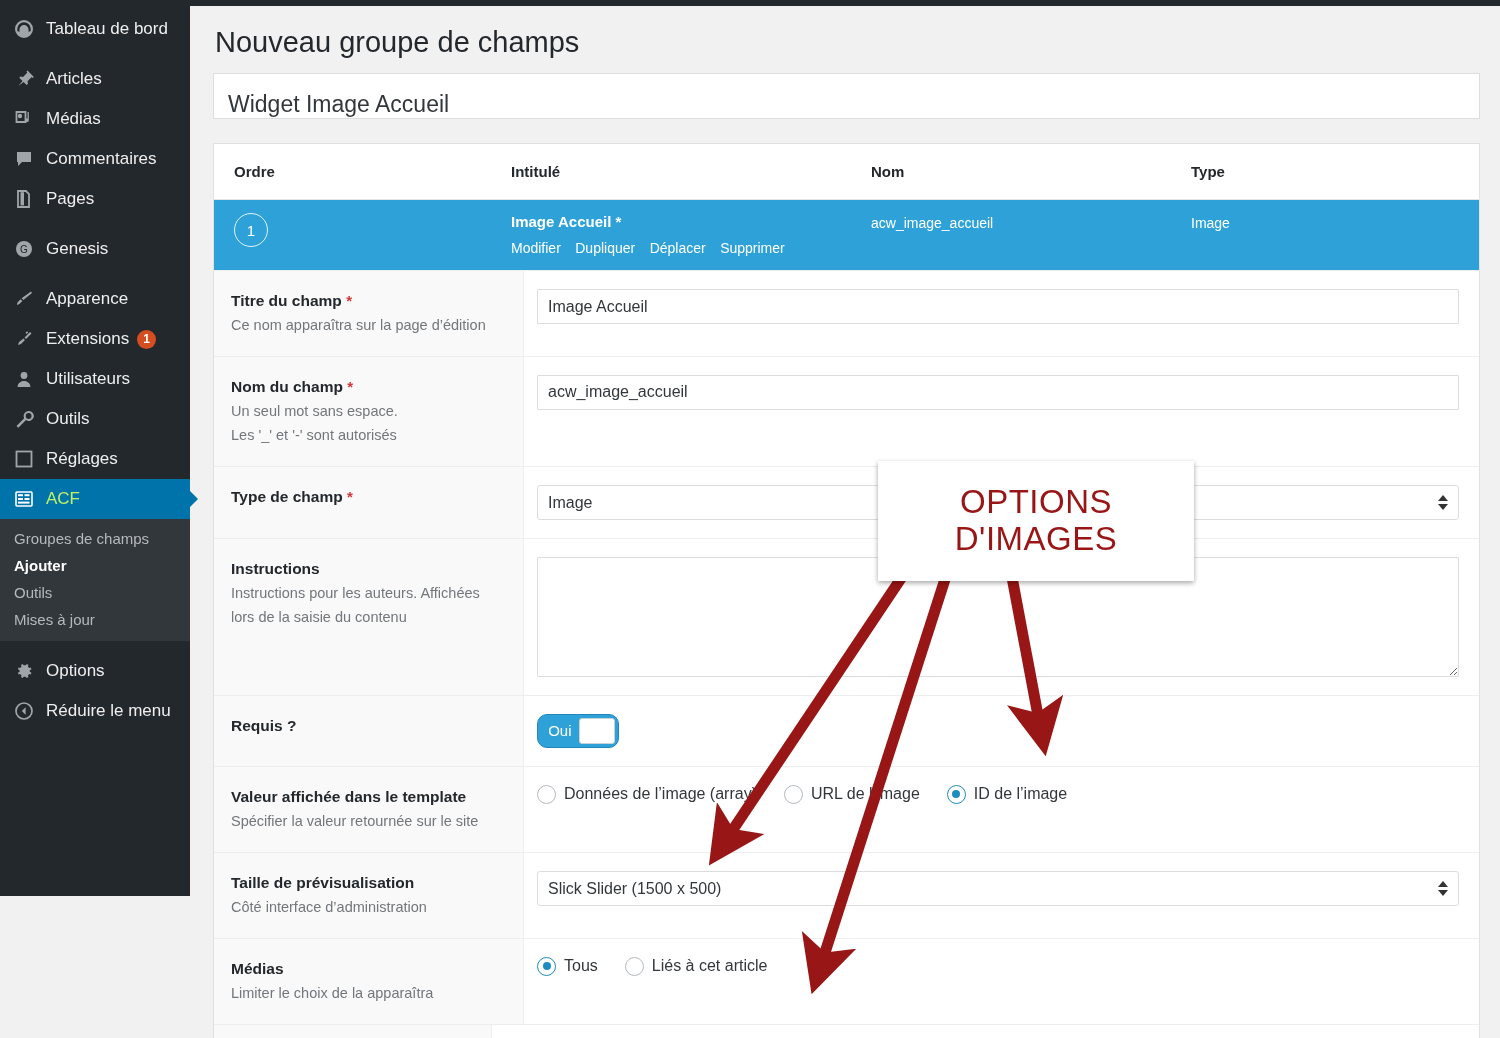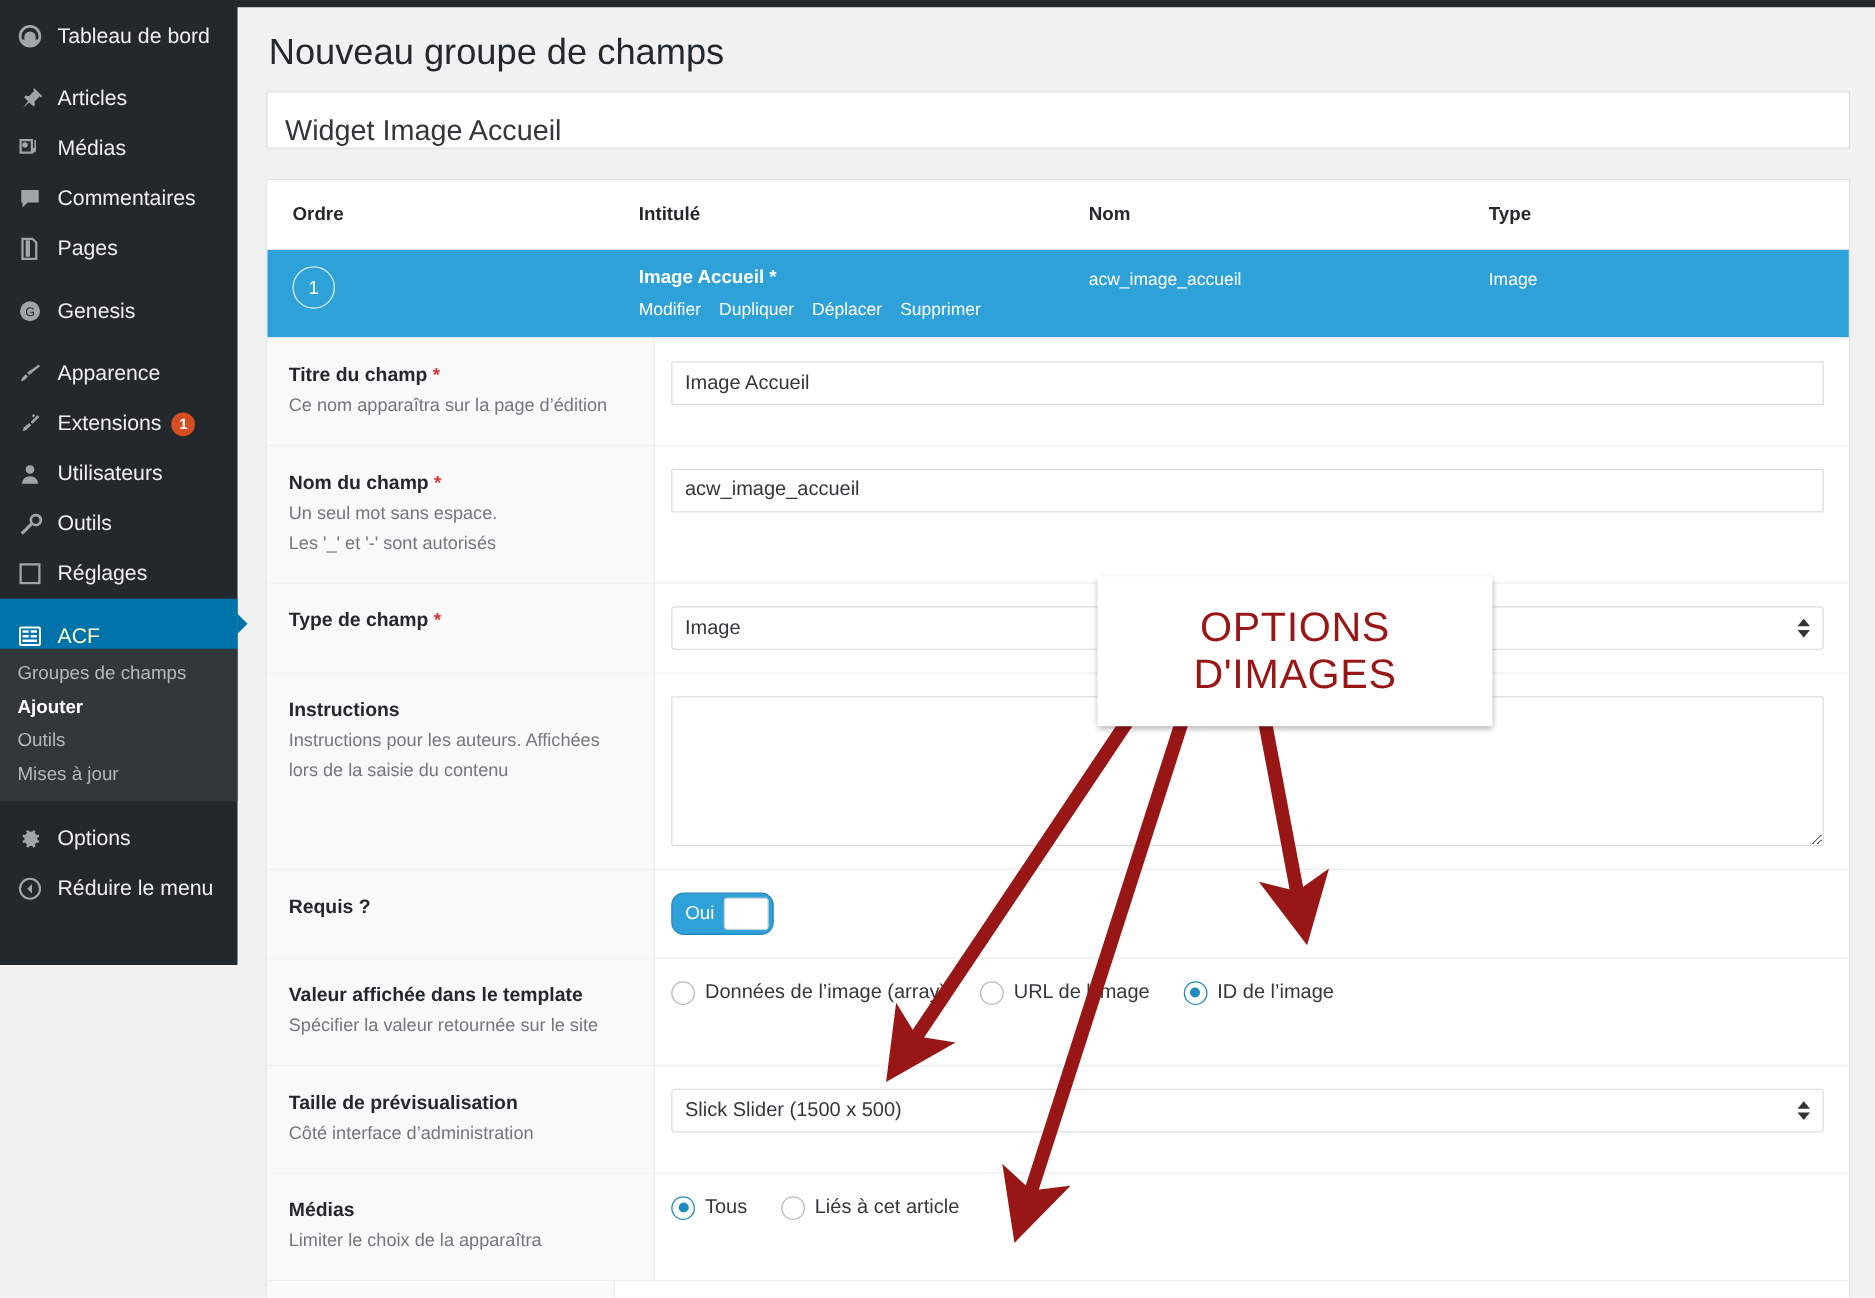--- a/index.html
+++ b/index.html
@@ -22,21 +22,21 @@
   
   .top-strip {
     position: absolute; top: 0; left: 0;
     width: 1500px; height: 6px;
     background: #23282d;
   }
 
   
   .sidebar {
     position: absolute; top: 0; left: 0;
-    width: 190px; height: 772px;
+    width: 190px; height: 896px;
     background: #23282d;
     z-index: 5;
   }
   .menu-item {
     position: relative;
     display: flex;
     align-items: center;
     height: 40px;
     padding-left: 14px;
     color: #eeeeee;
@@ -49,22 +49,21 @@
     display: flex;
     align-items: center;
     justify-content: flex-start;
     color: #a0a5aa;
     flex: 0 0 26px;
   }
   .menu-item .mi-lbl { padding-left: 6px; white-space: nowrap; }
   .menu-gap { height: 10px; }
   .menu-item.active {
     background: #0073aa;
-    color: #fef9c3;
-    align-items: flex-end;
+    color: #bef264;
   }
   .menu-item.active .mi-ico { color: #fff; }
   .menu-item.active::after {
     content: "";
     position: absolute;
     right: -8px; top: 50%;
     margin-top: -8px;
     border-style: solid;
     border-width: 8px 0 8px 8px;
     border-color: transparent transparent transparent #0073aa;

